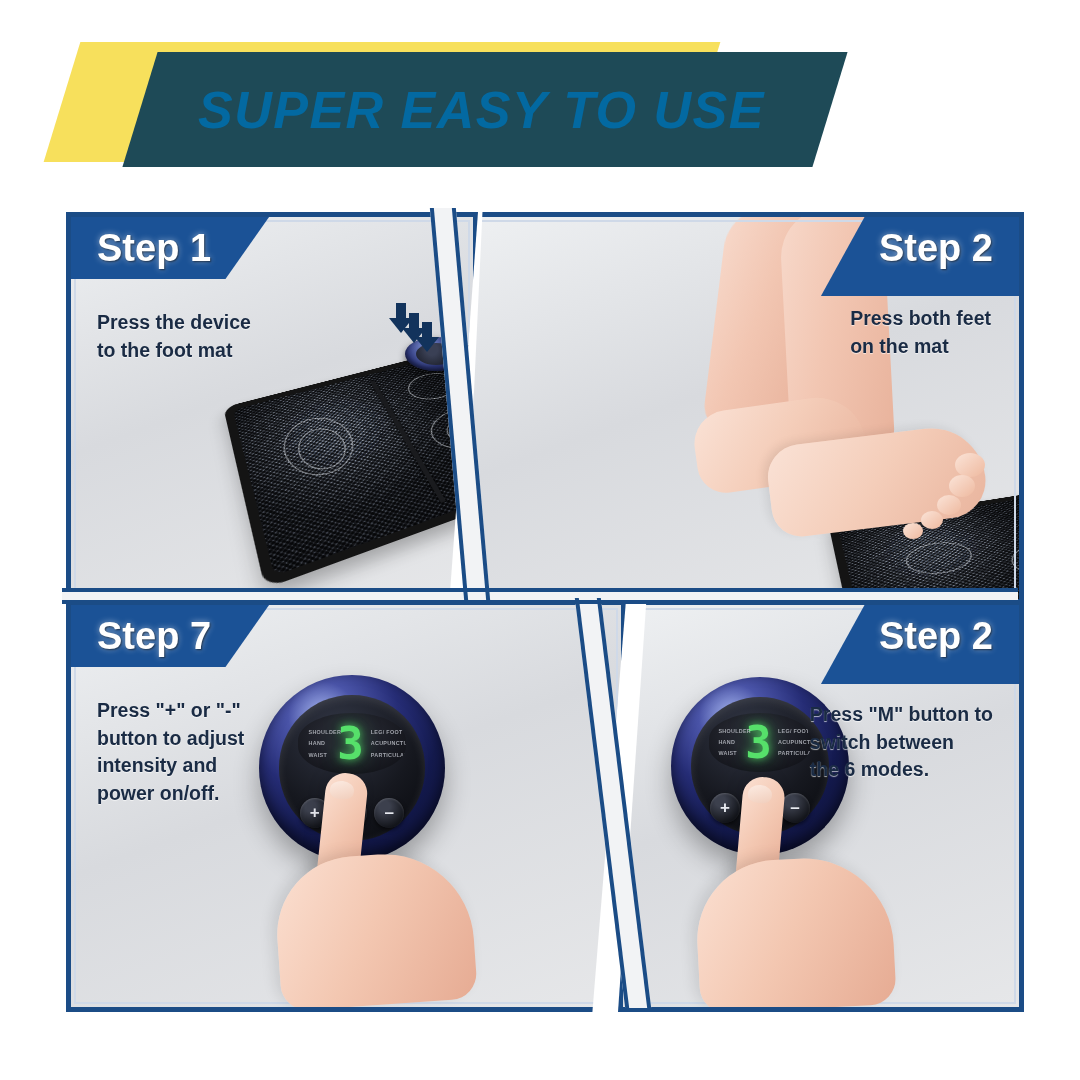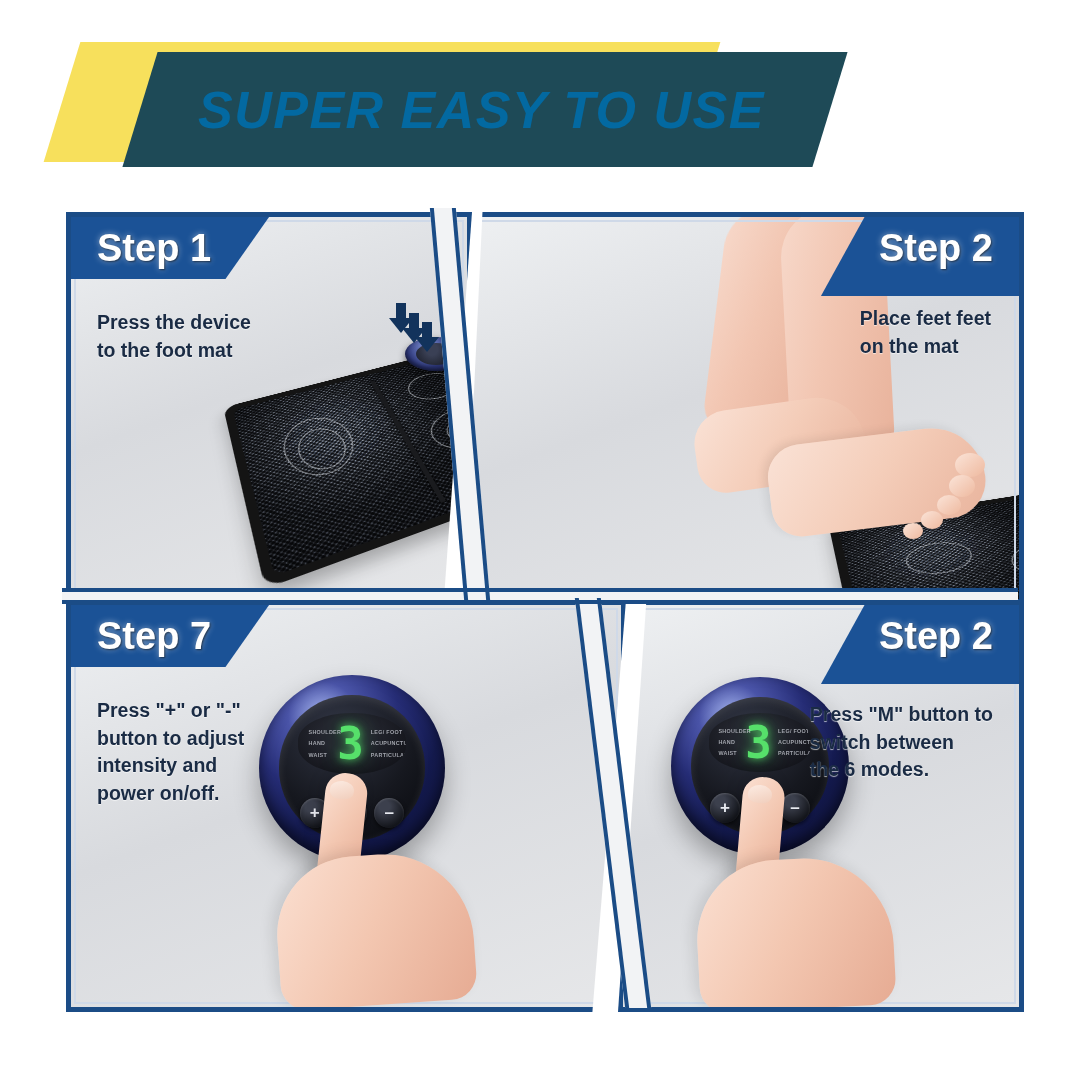--- a/index.html
+++ b/index.html
@@ -56,21 +56,21 @@
     border:5px solid var(--frameblue);
   }
   .panel-inner-line{
     position:absolute;inset:3px;
     border:2px solid #cfd9e8;
     pointer-events:none;
     z-index:8;
   }
   
   #panel-1{left:0;top:0;width:396px;height:382px;
-    clip-path:polygon(0 0, 100% 0, 93% 100%, 0 100%);}
+    clip-path:polygon(0 0, 100% 0, 93% 100%, 0 100%);padding-left:6px;}
   #panel-2{left:398px;top:0;width:550px;height:382px;
     clip-path:polygon(3.3% 0, 100% 0, 100% 100%, 0 100%);}
   #panel-3{left:0;top:388px;width:550px;height:402px;
     clip-path:polygon(0 0, 100% 0, 94% 100%, 0 100%);}
   #panel-4{left:552px;top:388px;width:396px;height:402px;
     clip-path:polygon(7% 0, 100% 0, 100% 100%, 0 100%);}
 
   
   .step-badge{
     position:absolute;top:0;
@@ -387,21 +387,21 @@
     </div>
   </div>
 
   <div class="panel" id="panel-2">
     <div class="panel-inner-line"></div>
 
     <div class="step-badge badge-right">
       <span>Step 2</span>
     </div>
 
-    <div class="caption cap-2">Place feet feet
+    <div class="caption cap-2">Press both feet
 on the mat</div>
 
     <div class="mat photo" id="mat-2">
       <div class="mat-surface">
         <div class="mat-swirl" style="left:20%;top:30%;width:64px;height:52px;"></div>
         <div class="mat-swirl" style="left:55%;top:46%;width:70px;height:54px;"></div>
       </div>
     </div>
 
     <div class="leg" id="leg-back"></div>

